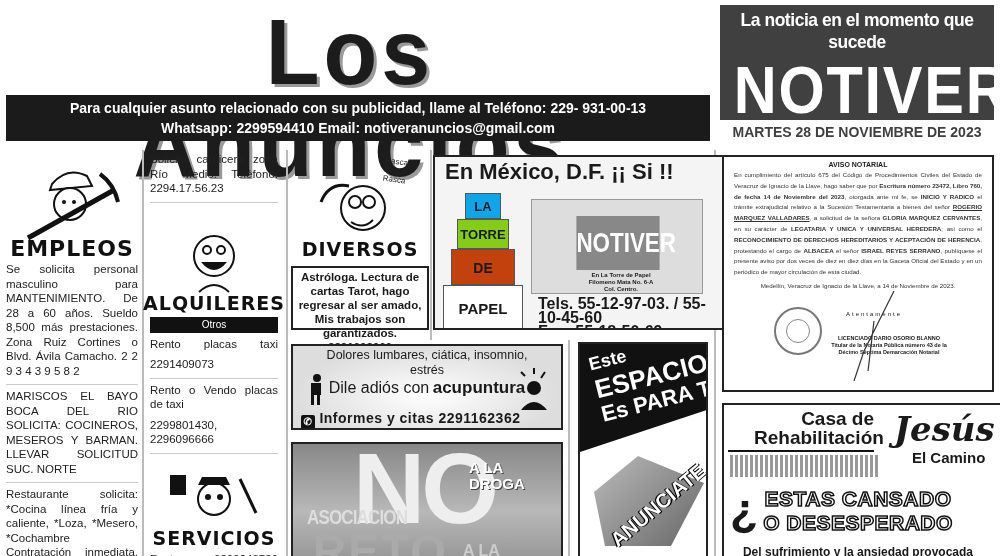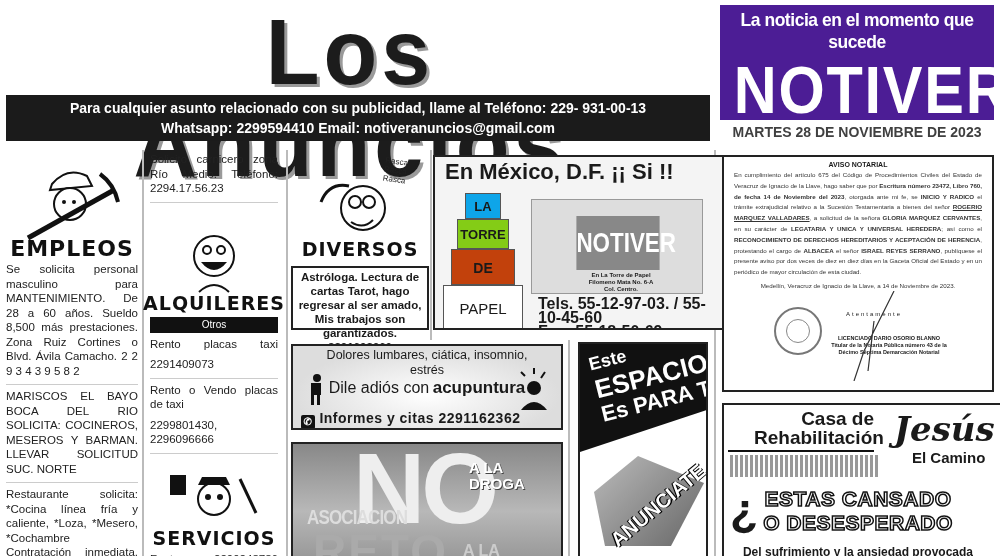--- a/index.html
+++ b/index.html
@@ -3,21 +3,21 @@
 <meta charset="utf-8">
 <style>
   * { box-sizing: border-box; margin: 0; padding: 0; }
   html, body { width: 1000px; height: 556px; overflow: hidden; background: #fff; }
   body { position: relative; font-family: "Liberation Sans", sans-serif; color: #1a1a1a; }
   .abs { position: absolute; }
 
   
   #brand-title { left: 40px; top: 8px; width: 620px; height: 88px; font-family: "Liberation Sans", sans-serif; font-weight: 900; font-size: 88px; line-height: 88px; letter-spacing: 4px; color: #1c1c1c; text-align: center; text-shadow: 3px 3px 0 #9a9a9a; transform: scaleY(1.05); }
   #contact-bar { left: 6px; top: 95px; width: 704px; height: 46px; background: #1b1b1b; color: #fff; text-align: center; font-weight: bold; font-size: 14px; line-height: 20px; padding-top: 3px; }
-  #notiver-box { left: 720px; top: 5px; width: 274px; height: 115px; background: #4c1d95; color: #fff; text-align: center; }
+  #notiver-box { left: 720px; top: 5px; width: 274px; height: 115px; background: #404040; color: #fff; text-align: center; }
   #notiver-slogan { font-size: 19px; font-weight: bold; letter-spacing: -0.5px; margin-top: 4px; transform: scaleX(0.92); }
   #notiver-name { font-size: 66px; font-weight: 900; line-height: 74px; letter-spacing: 2px; transform: scaleX(0.9); }
   #issue-date { left: 720px; top: 124px; width: 274px; text-align: center; font-weight: bold; font-size: 14px; color: #404040; }
 
   .vrule { position: absolute; width: 2px; background: #bbb; }
   .hr-thin { height: 1px; background: #ccc; margin: 4px 0; }
 
   
   .col { position: absolute; font-size: 11.5px; line-height: 14.5px; color: #222; }
   .col p { text-align: justify; text-align-last: left; margin-bottom: 6px; }
@@ -126,21 +126,21 @@
   </div>
 </div>
 <div id="ad-tarot" class="abs">Astróloga. Lectura de cartas Tarot, hago regresar al ser amado, Mis trabajos son garantizados. 2291693660</div>
 
 <div id="ad-torre" class="ad">
   <div style="position:absolute;left:10px;top:2px;font-size:22px;font-weight:bold;">En México, D.F. ¡¡ Si !!</div>
   <div style="position:absolute;left:8px;top:36px;width:80px;height:137px;">
     <div style="margin:0 auto;width:36px;height:26px;border:1px solid #555;background:#0ea5e9;font-size:13px;font-weight:bold;text-align:center;line-height:26px;">LA</div>
     <div style="margin:0 auto;width:52px;height:30px;border:1px solid #555;background:#84cc16;font-size:13px;font-weight:bold;text-align:center;line-height:30px;">TORRE</div>
     <div style="margin:0 auto;width:64px;height:36px;border:1px solid #555;background:#c2410c;font-size:14px;font-weight:bold;text-align:center;line-height:36px;">DE</div>
-    <div style="margin:0 auto;width:80px;height:45px;border:1px solid #555;background:#fff;font-size:15px;font-weight:normal;text-align:center;line-height:45px;">PAPEL</div>
+    <div style="margin:0 auto;width:80px;height:45px;border:1px solid #555;background:#fff;font-size:15px;font-weight:bold;text-align:center;line-height:45px;">PAPEL</div>
   </div>
   <div style="position:absolute;left:96px;top:42px;width:172px;height:95px;background:#ddd;border:1px solid #999;">
     <div style="position:absolute;left:34px;top:16px;width:104px;height:54px;background:#888;color:#fff;font-size:28px;font-weight:bold;text-align:center;line-height:54px;transform:scaleX(0.8);">NOTIVER</div>
     <div style="position:absolute;left:44px;top:72px;width:90px;font-size:6px;font-weight:bold;text-align:center;line-height:7px;">
       <div>En La Torre de Papel</div>
       <div>Filomeno Mata No. 6-A</div>
       <div>Col. Centro.</div>
     </div>
   </div>
   <div style="position:absolute;left:92px;top:140px;width:180px;text-align:left;font-size:16px;font-weight:bold;line-height:14px;margin-left:11px;">

